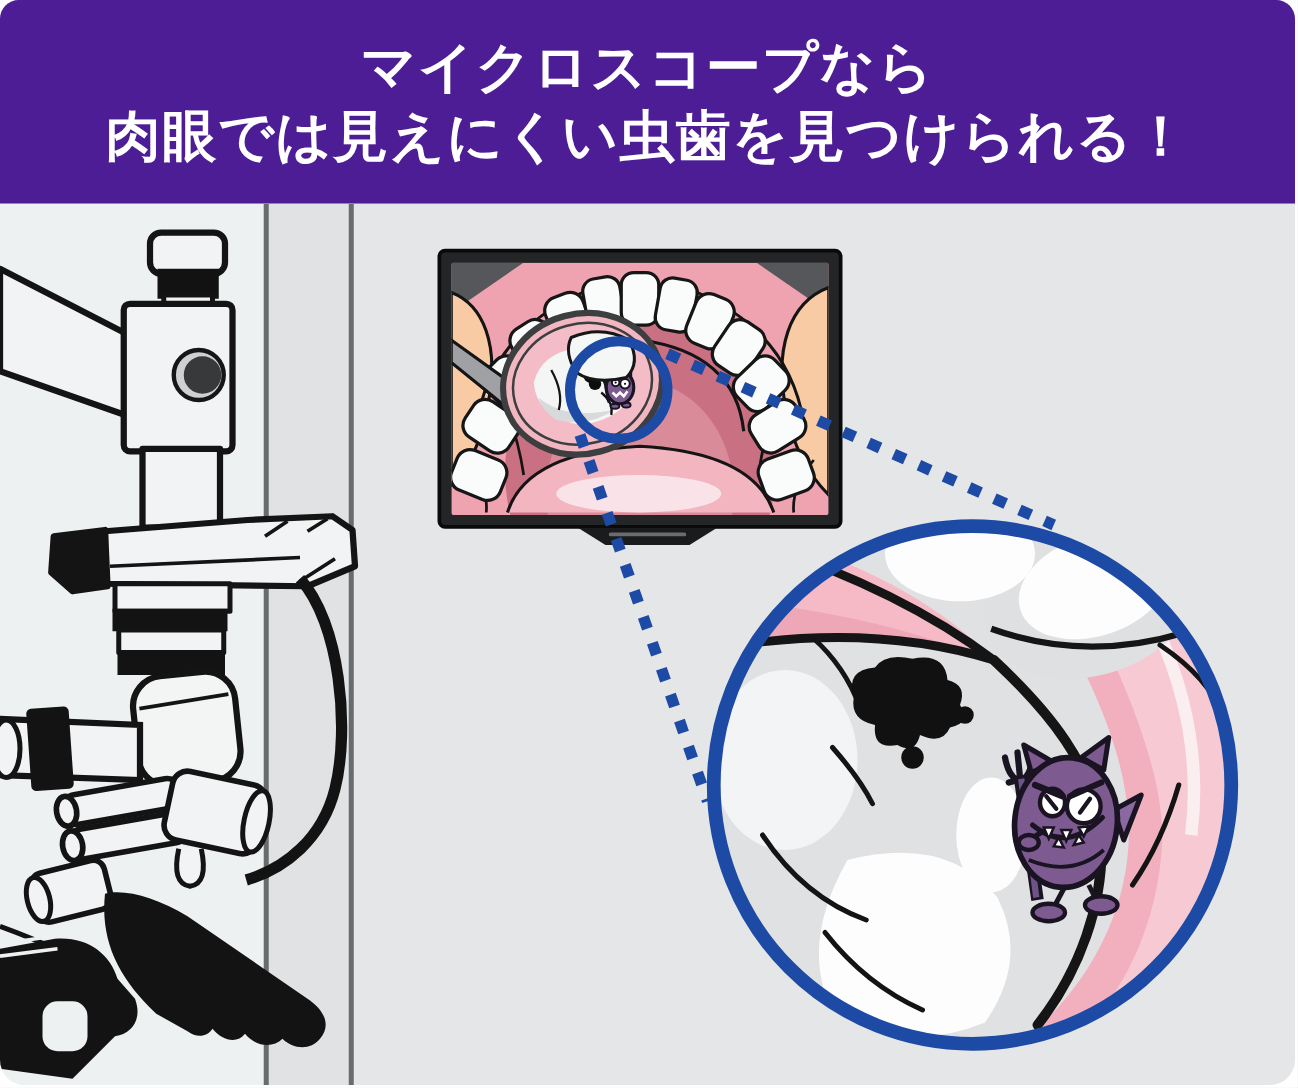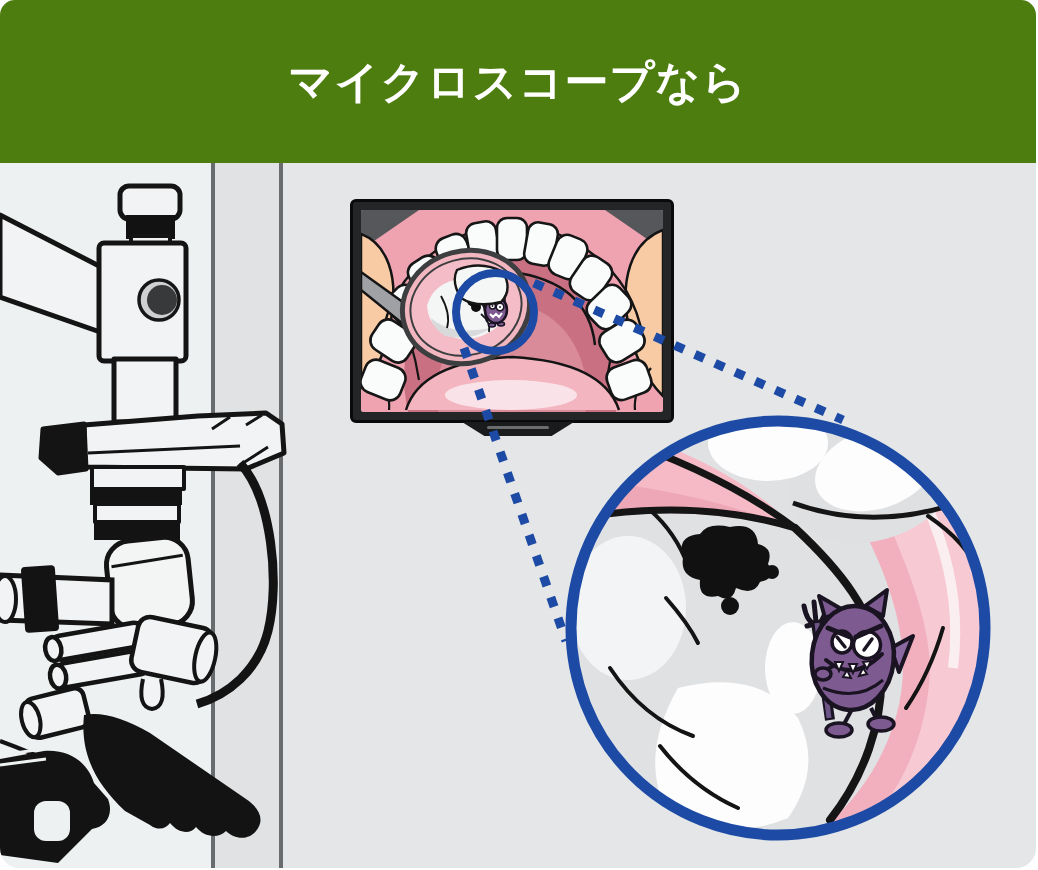--- a/index.html
+++ b/index.html
@@ -1,18 +1,18 @@
 <!DOCTYPE html>
 <html><head>
 <meta charset="utf-8">
 <style>
   html,body{margin:0;padding:0;background:#ffffff;}
   .canvas{position:relative;width:1038px;height:870px;background:#ffffff;overflow:hidden;
           font-family:"Liberation Sans","DejaVu Sans",sans-serif;}
-  .banner{position:absolute;left:0;top:0;right:2px;height:163px;background:#4d7c0f;
+  .banner{position:absolute;left:0;top:0;right:2px;height:163px;background:#4c1d95;
           border-radius:15px 15px 0 0;display:flex;flex-direction:column;align-items:center;
           justify-content:center;gap:7px;padding-top:2px;box-sizing:border-box;}
   .banner-line{color:#ffffff;font-weight:700;font-size:44px;line-height:1.1;letter-spacing:1px;
           white-space:nowrap;}
   .stage{position:absolute;left:0;top:163px;right:2px;bottom:2px;background:#e4e6e8;
          border-radius:0 0 20px 20px;overflow:hidden;}
   .left-zone{position:absolute;left:0;top:0;width:211px;height:100%;background:#eef1f2;}
   .pillar{position:absolute;left:211px;top:0;width:72px;height:100%;background:#e0e2e4;
           border-left:4px solid #696c6e;border-right:4px solid #696c6e;box-sizing:border-box;}
   .scope-svg,.callout-svg{position:absolute;left:0;top:0;width:1036px;height:705px;}
@@ -24,20 +24,21 @@
          clip-path:polygon(0 0,100% 0,80% 100%,20% 100%);}
   .stand-slit{position:absolute;left:22%;right:22%;top:4px;height:3px;background:#6a6c6e;border-radius:2px;}
 </style>
 </head>
 <body>
 
 <div class="canvas">
 
   <div class="banner">
     <div class="banner-line">マイクロスコープなら</div>
+    <div class="banner-line">肉眼では見えにくい虫歯を見つけられる！</div>
   </div>
 
   <div class="stage">
 
     <div class="left-zone"></div>
     <div class="pillar"></div>
 
     <svg class="scope-svg" viewBox="0 0 1036 705">
       <g stroke="#141414" stroke-width="5" fill="#f2f3f4" stroke-linejoin="round">
         <polygon points="0,52 103,105 103,170 0,134"></polygon>

